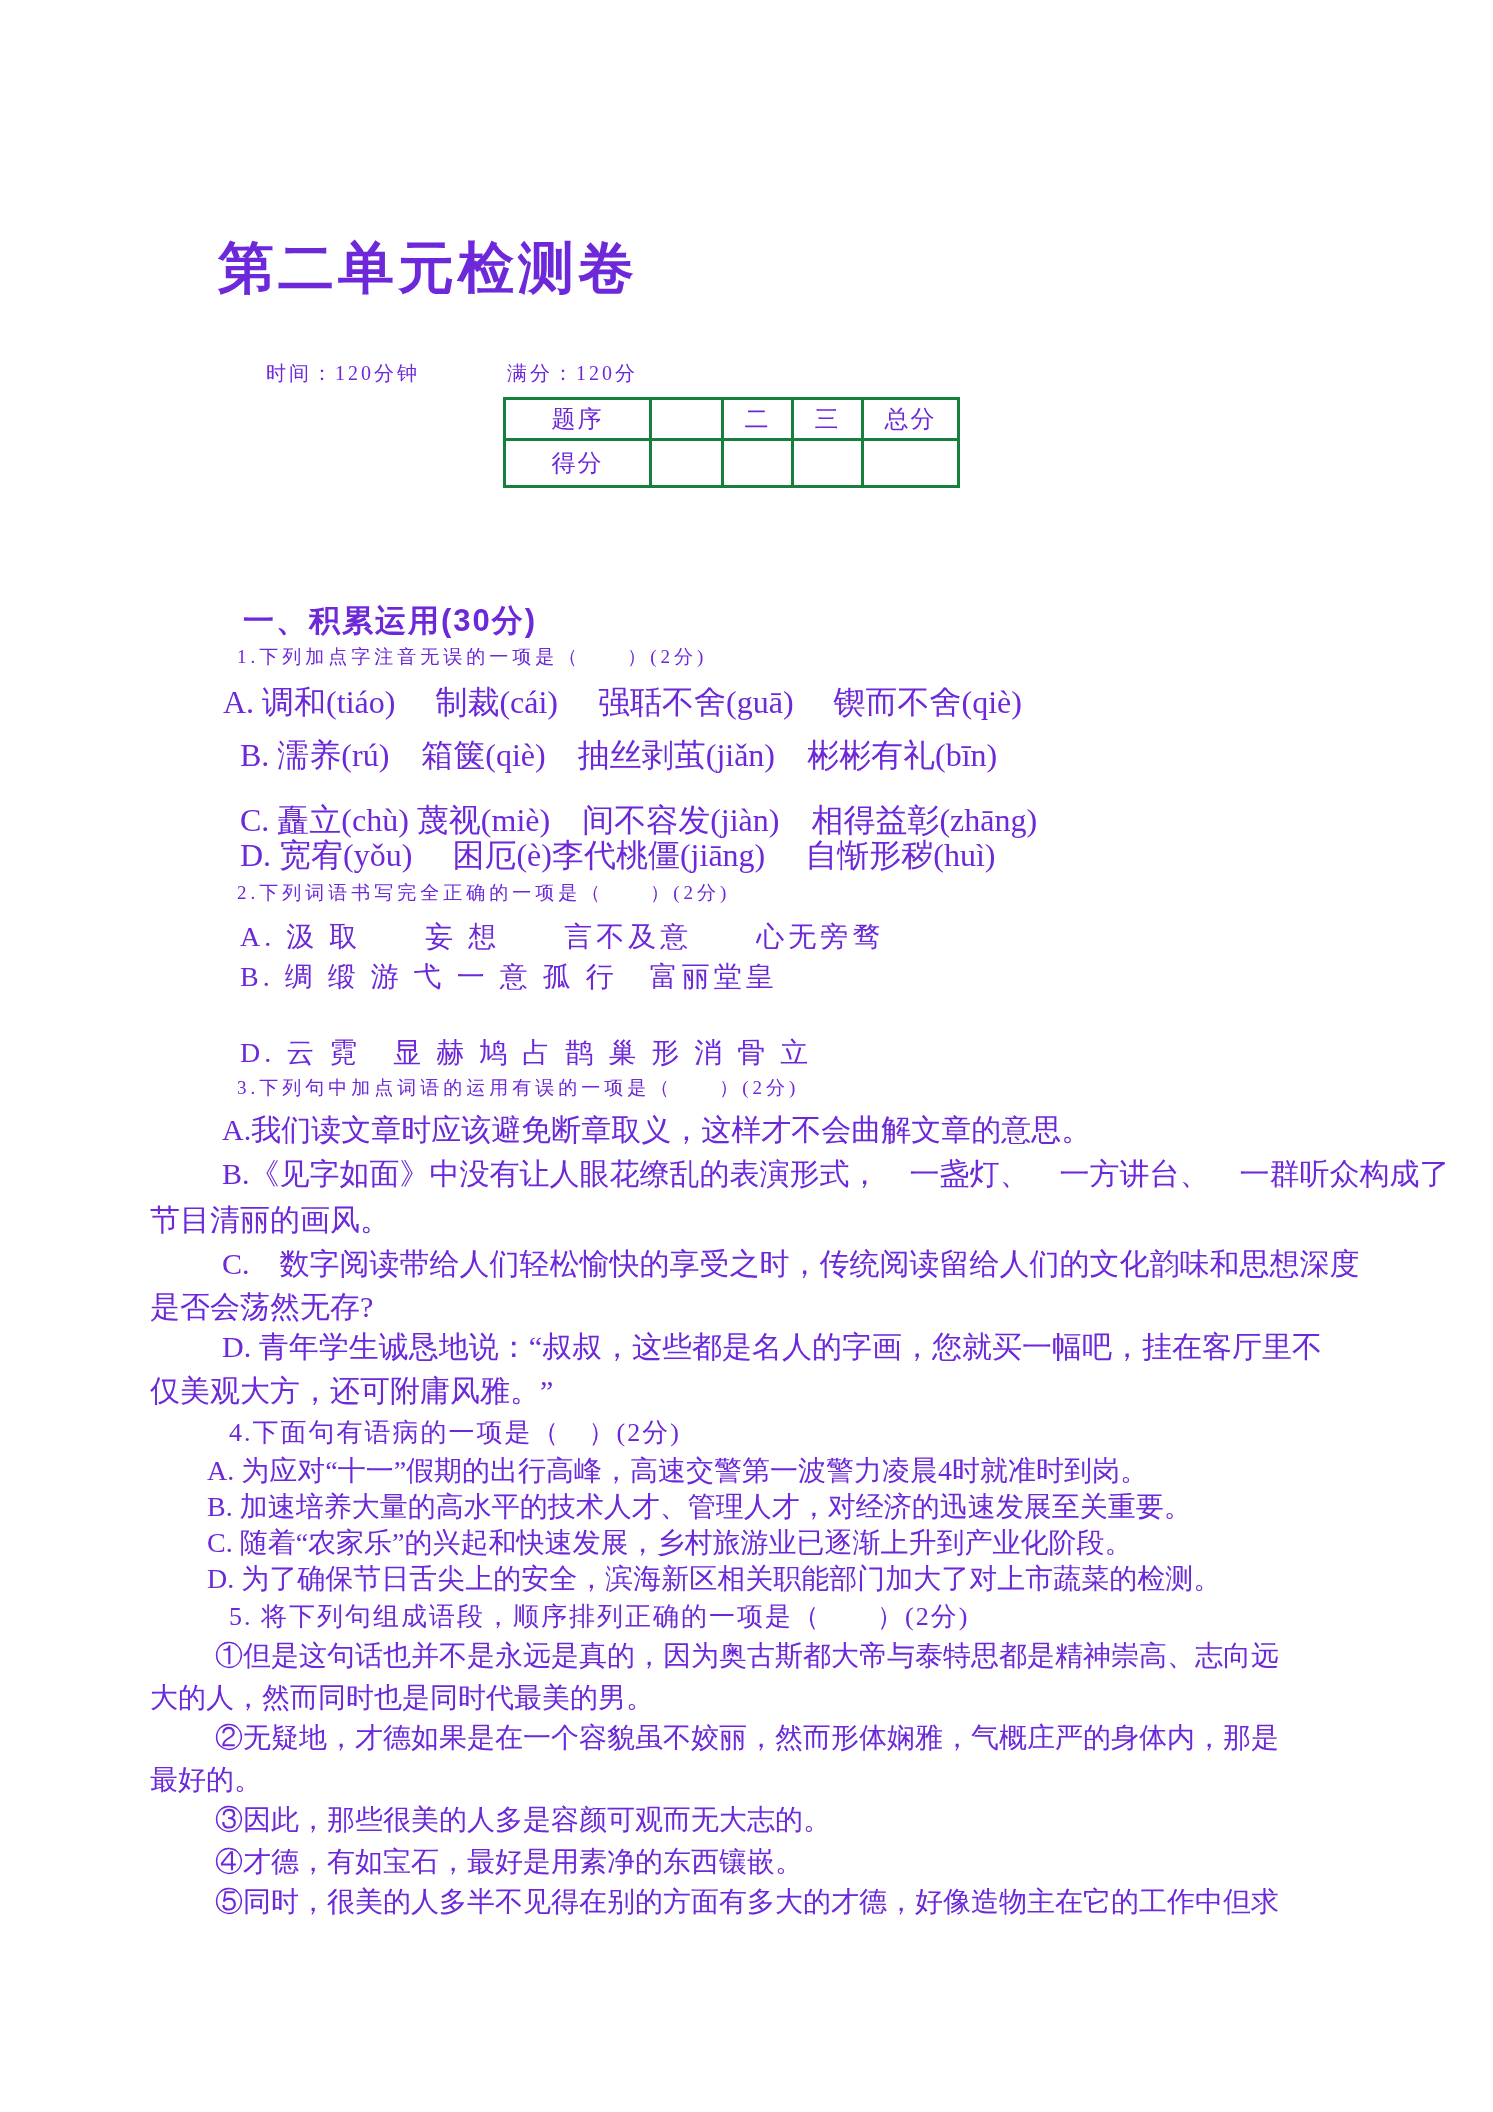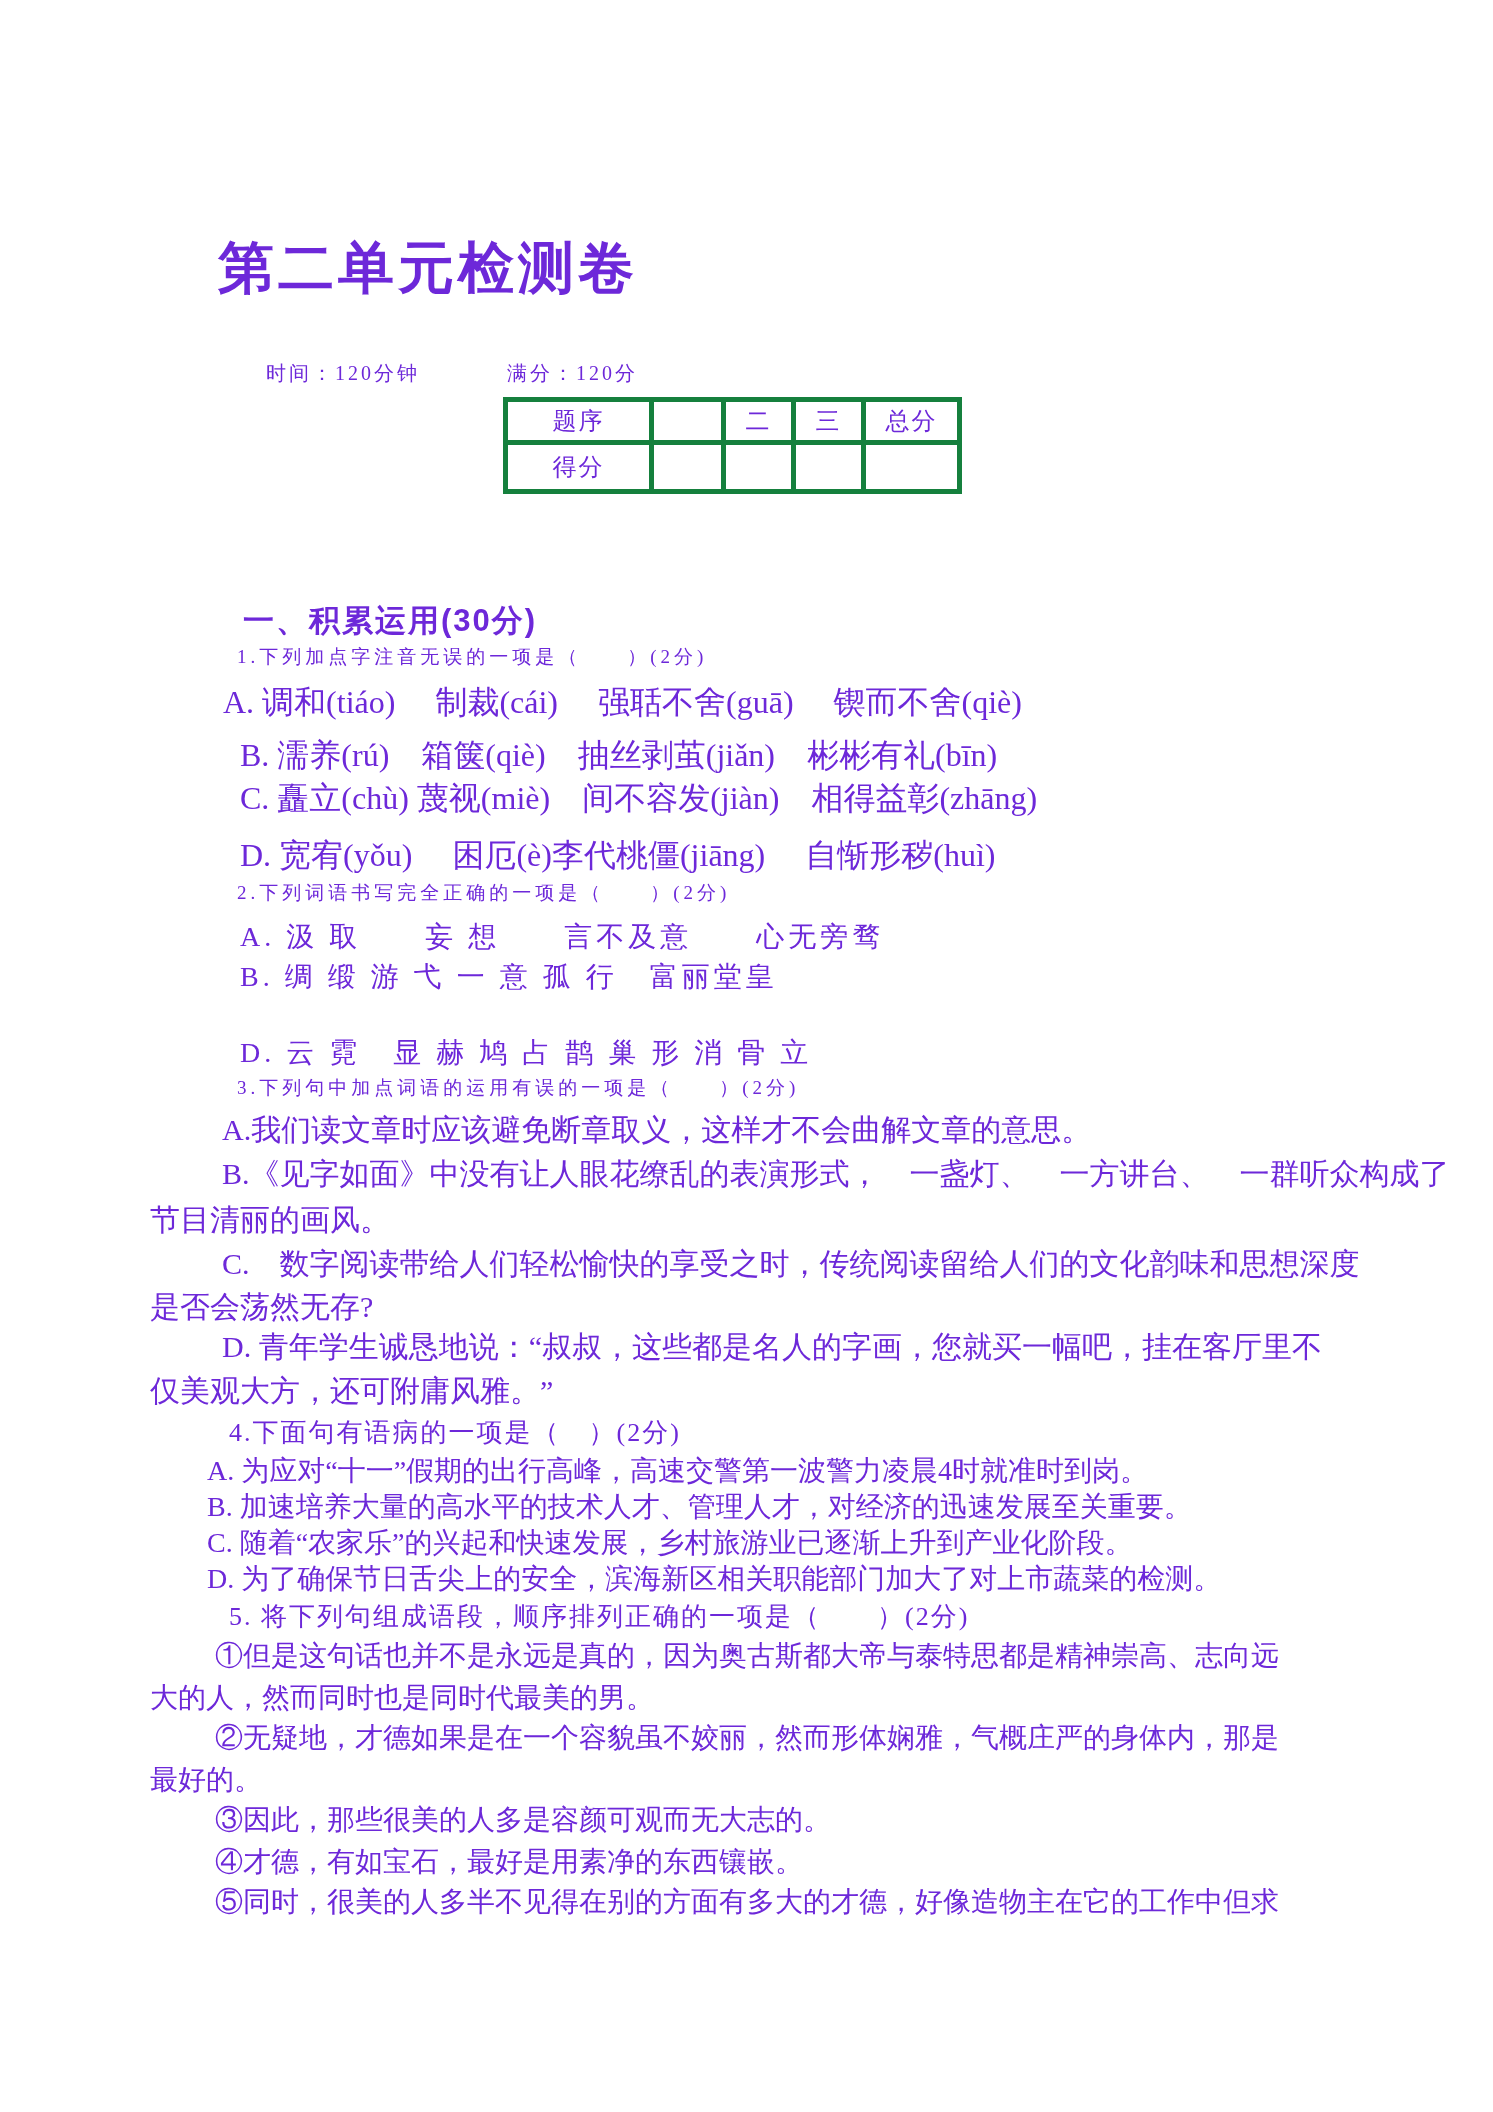--- a/index.html
+++ b/index.html
@@ -24,21 +24,21 @@
   .q3         { font-size:30px; }
   .q45        { font-size:28px; }
 
   table.score {
     position:absolute; left:503px; top:397px;
     border-collapse:collapse;
     font-size:24px; letter-spacing:2px;
     table-layout:fixed;
   }
   table.score td {
-    border:5px solid #15803d;
+    border:3px solid #15803d;
     text-align:center; vertical-align:middle;
     padding:0;
   }
   table.score tr.r1 td { height:38px; }
   table.score tr.r2 td { height:44px; }
 </style>
 </head>
 <body>
 
 <div class="page">
@@ -72,21 +72,21 @@
       <td></td>
     </tr>
   </tbody>
     </table>
 
   <div class="line sec-head" style="left:243px; top:603px;">一、积累运用(30分)</div>
 
   <div class="line stem" style="left:237px; top:646px;">1.下列加点字注音无误的一项是（　　）(2分)</div>
   <div class="line opt1" style="left:223px; top:684px;">A. 调和(tiáo)　 制裁(cái)　 强聒不舍(guā)　 锲而不舍(qiè)</div>
   <div class="line opt1" style="left:240px; top:737px;">B. 濡养(rú)　箱箧(qiè)　抽丝剥茧(jiǎn)　彬彬有礼(bīn)</div>
-  <div class="line opt1" style="left:240px; top:780px;text-align:center;">C. 矗立(chù) 蔑视(miè)　间不容发(jiàn)　相得益彰(zhāng)</div>
+  <div class="line opt1" style="left:240px; top:802px;text-align:center;">C. 矗立(chù) 蔑视(miè)　间不容发(jiàn)　相得益彰(zhāng)</div>
   <div class="line opt1" style="left:240px; top:837px;">D. 宽宥(yǒu)　 困厄(è)李代桃僵(jiāng)　 自惭形秽(huì)</div>
 
   <div class="line stem" style="left:237px; top:882px;">2.下列词语书写完全正确的一项是（　　）(2分)</div>
   <div class="line q2opt" style="left:240px; top:921px;">A. 汲 取　　妄 想　　言不及意　　心无旁骛</div>
   <div class="line q2opt" style="left:240px; top:961px;">B. 绸 缎 游 弋 一 意 孤 行　富丽堂皇</div>
   <div class="line q2opt" style="left:240px; top:1037px;">D. 云 霓　显 赫 鸠 占 鹊 巢 形 消 骨 立</div>
 
   <div class="line stem" style="left:237px; top:1077px;">3.下列句中加点词语的运用有误的一项是（　　）(2分)</div>
   <div class="line q3" style="left:222px; top:1113px;">A.我们读文章时应该避免断章取义，这样才不会曲解文章的意思。</div>
   <div class="line q3" style="left:222px; top:1157px;">B.《见字如面》中没有让人眼花缭乱的表演形式，　一盏灯、　一方讲台、　一群听众构成了</div>

